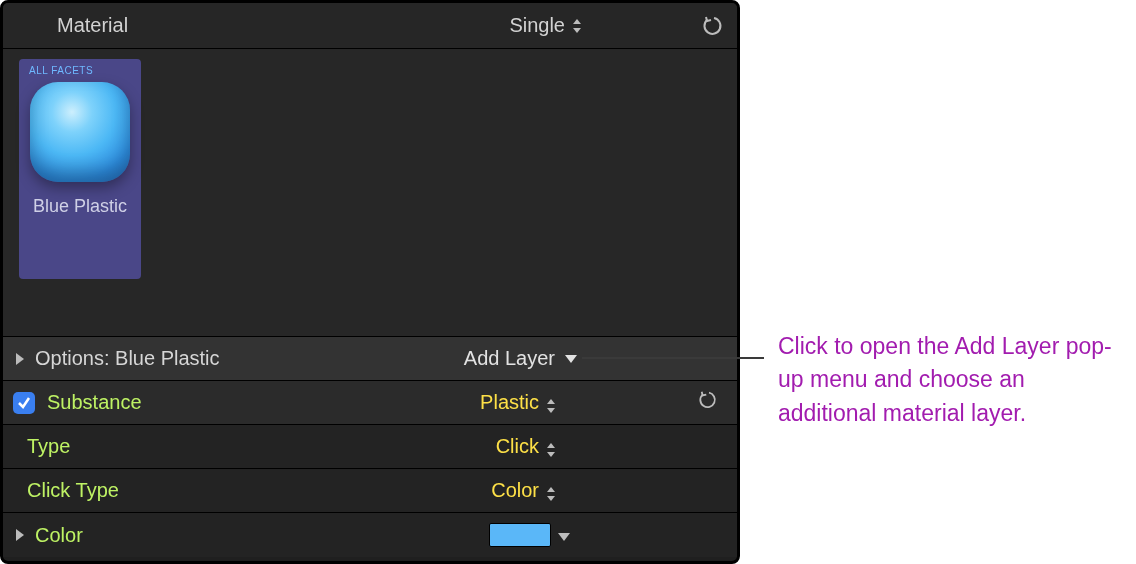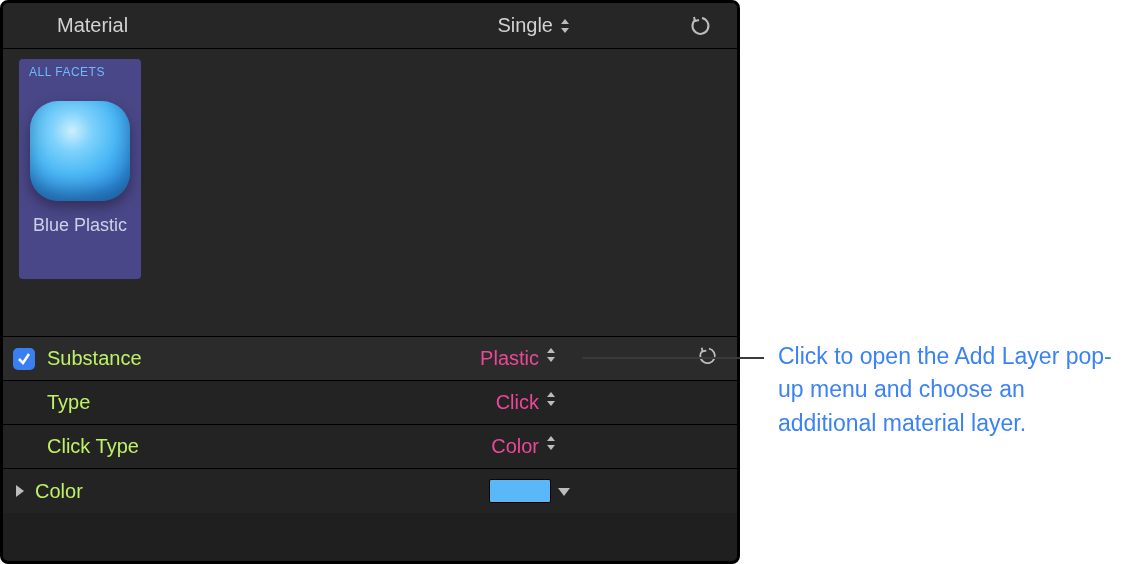--- a/index.html
+++ b/index.html
@@ -25,21 +25,21 @@
     font-size: 20px;
     position: relative;
     overflow: hidden;
   }
 
   
   .header-row {
     height: 46px;
     display: flex;
     align-items: center;
-    padding: 0 24px 0 54px;
+    padding: 0 12px 0 54px;
     background: #262626;
     border-bottom: 1px solid #000;
   }
   .header-row .title {
     flex: 1;
     color: #d2d2d2;
   }
   .popup {
     display: inline-flex;
     align-items: center;
@@ -74,24 +74,24 @@
     width: 122px;
     height: 220px;
     background: #4a4788;
     border-radius: 4px;
     padding: 6px 6px 8px 6px;
     display: flex;
     flex-direction: column;
     align-items: center;
   }
   .facet-card .facets-label {
-    font-size: 12px;
+    font-size: 10px;
     letter-spacing: 0.5px;
     color: #6fb9ff;
-    margin-bottom: 22px;
+    margin-bottom: 6px;
     align-self: flex-start;
     padding-left: 4px;
   }
   .swatch {
     width: 100px;
     height: 100px;
     border-radius: 28px;
     background: radial-gradient(circle at 42% 30%, #cdeffd 0%, #7ed2fb 22%, #4cb8f5 48%, #2d8de0 75%, #2574c8 100%);
     box-shadow: inset 0 -10px 18px rgba(0,0,0,0.25), 0 6px 14px rgba(0,0,0,0.35);
   }
@@ -142,24 +142,24 @@
     border-radius: 5px;
     background: #3a7ff0;
     display: flex; align-items: center; justify-content: center;
     margin-right: 12px;
   }
   .checkbox svg { display:block; }
   .param-row .p-label {
     color: #bef264;
     flex: 0 0 auto;
   }
-  .param-row .indent { margin-left: 34px; text-align: center; }
+  .param-row .indent { margin-left: 14px; text-align: center; }
   .param-row .spacer { flex: 1; }
   .param-row .value-group {
-    display:flex; align-items:flex-start; gap:6px; color:#ec4899;
+    display:flex; align-items:flex-end; gap:6px; color:#fde047;
     margin-right: 132px;
   }
   .param-row .value-group.color-row { margin-right: 118px; }
   .param-row .value-text { }
   .param-row .reset-slot { width: 30px; display:flex; justify-content:flex-end; }
 
   .color-well {
     width: 62px; height: 24px;
     border: 1px solid #000;
     background: #5ab7f8;
@@ -171,25 +171,25 @@
     position: absolute;
     top: 357px;
     left: 582px;
     width: 182px;
     height: 2px;
     background: #3a3a3a;
   }
   .annotation {
     position: absolute;
     left: 778px;
-    top: 340px;
+    top: 330px;
     width: 340px;
     font-size: 23px;
     line-height: 1.45;
-    color: #3b82f6;
+    color: #a21caf;
     font-family: "Helvetica Neue", Helvetica, Arial, sans-serif;
   }
 </style>
 </head>
 <body>
 
 <div class="workspace">
   <div class="panel">
 
     <div class="header-row">
@@ -212,20 +212,39 @@
     </div>
 
     <div class="preview-well">
       <div class="facet-card">
         <div class="facets-label">ALL FACETS</div>
         <div class="swatch"></div>
         <div class="mat-name">Blue Plastic</div>
       </div>
     </div>
 
+    <div class="options-row">
+      <span class="disclose">
+        <svg width="14" height="14" viewBox="0 0 14 14">
+            <polygon points="3,1 11,7 3,13" fill="currentColor"></polygon>
+          </svg>
+      </span>
+      <span class="opt-label">
+        <span>Options: </span><span>Blue Plastic</span>
+      </span>
+      <span class="spacer"></span>
+      <span class="addlayer">
+        <span>Add Layer</span>
+        <span>
+          <svg width="16" height="12" viewBox="0 0 16 12">
+              <polygon points="2,2 14,2 8,10" fill="currentColor"></polygon>
+            </svg>
+        </span>
+      </span>
+    </div>
 
     <div class="param-row alt">
       <span class="checkbox">
         <svg width="16" height="16" viewBox="0 0 16 16">
             <polyline points="3,8 7,12 13,3" fill="none" stroke="#fff" stroke-width="2.5"></polyline>
           </svg>
       </span>
       <span class="p-label">Substance</span>
       <span class="spacer"></span>
       <span class="value-group">

